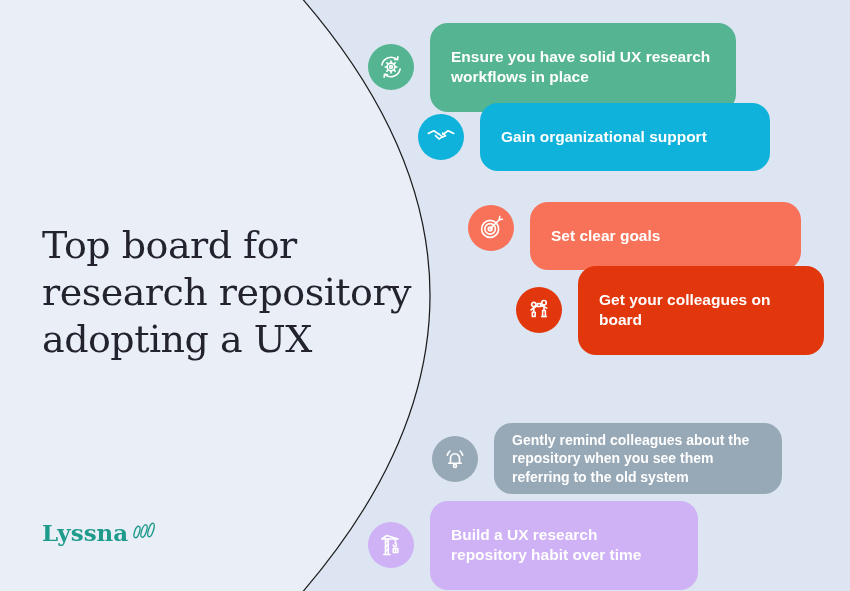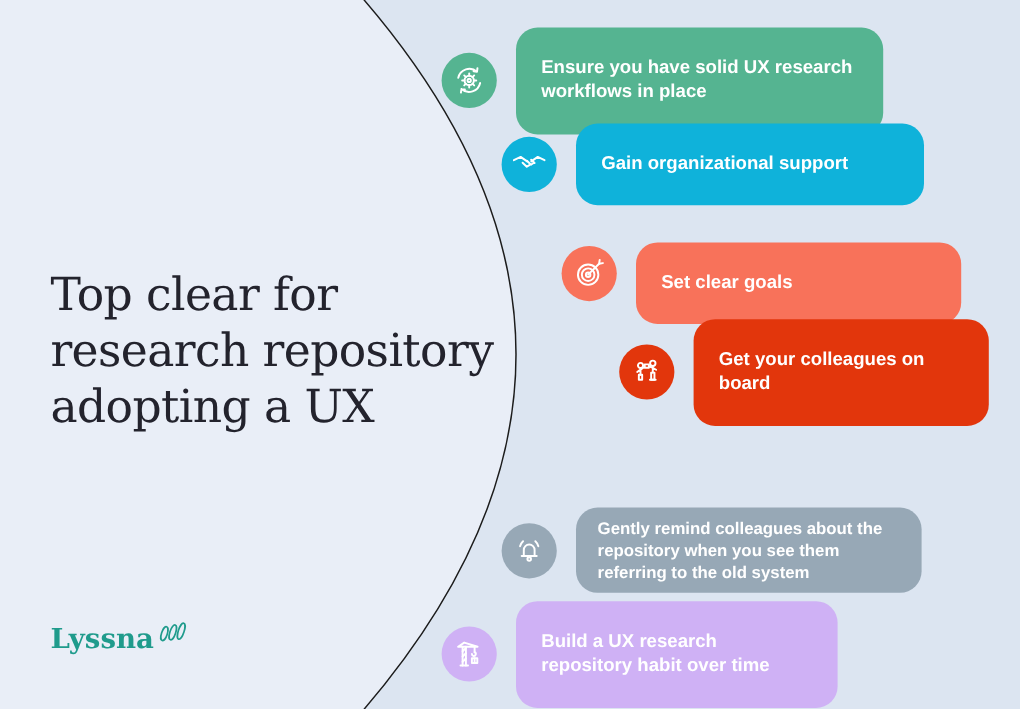--- a/index.html
+++ b/index.html
@@ -13,21 +13,21 @@
   .title{
     position:absolute;left:42px;top:222px;
     font-family:"DejaVu Serif", serif;
     font-size:38px;line-height:47px;
     font-weight:500;
     letter-spacing:-0.5px;
     color:#23232d;
   }
   .logo{
     position:absolute;left:42px;top:519px;
-    display:flex;align-items:flex-start;gap:2px;
+    display:flex;align-items:center;gap:2px;
     font-family:"DejaVu Serif", serif;
     font-size:23px;font-weight:600;
     color:#1f9b8c;
   }
   .logo svg{margin-top:-6px;}
   .row{
     position:absolute;
     display:flex;align-items:center;gap:16px;
   }
   .badge{
@@ -43,35 +43,35 @@
     display:flex;align-items:center;
     padding:24px 21px;box-sizing:border-box;
     color:#fff;
     font-size:15.5px;line-height:1.32;font-weight:600;
   }
   .r1{left:368px;top:23px;}  .r1 .pill{width:306px;}
   .r2{left:418px;top:103px;} .r2 .pill{width:290px;}
   .r3{left:468px;top:186px;} .r3 .pill{width:271px;}
   .r4{left:516px;top:266px;} .r4 .pill{width:246px;}
   .r5{left:466px;top:344px;} .r5 .pill{width:266px;}
-  .r6{left:418px;top:423px;} .r6 .pill{width:288px;font-size:14px;padding:8px 18px;}
+  .r6{left:432px;top:423px;} .r6 .pill{width:288px;font-size:14px;padding:8px 18px;}
   .r7{left:368px;top:501px;} .r7 .pill{width:268px;min-height:66px;}
 </style>
 </head>
 <body>
 
 <div class="canvas" style="background: rgb(233, 238, 247);">
 
   <svg class="curve" viewBox="0 0 850 591">
     <path d="M300,-4 Q560,295 300,595 L856,595 L856,-4 Z" fill="#dce5f1" stroke="none"></path>
     <path d="M300,-4 Q560,295 300,595" fill="none" stroke="#1c1c1c" stroke-width="1.2"></path>
   </svg>
 
   <div class="title" style="color: rgb(35, 35, 45);">
-    <div>Top clear for</div>
+    <div>Top board for</div>
     <div>research repository</div>
     <div>adopting a UX</div>
   </div>
 
   <div class="logo" style="color: rgb(31, 155, 140);">
     <span>Lyssna</span>
     <svg width="30" height="26" viewBox="0 0 30 26">
       <g fill="none" stroke="currentColor" stroke-width="1.4">
         <ellipse cx="7" cy="15" rx="2.4" ry="6" transform="rotate(18 7 15)"></ellipse>
         <ellipse cx="14" cy="14" rx="2.4" ry="6.5" transform="rotate(18 14 14)"></ellipse>

